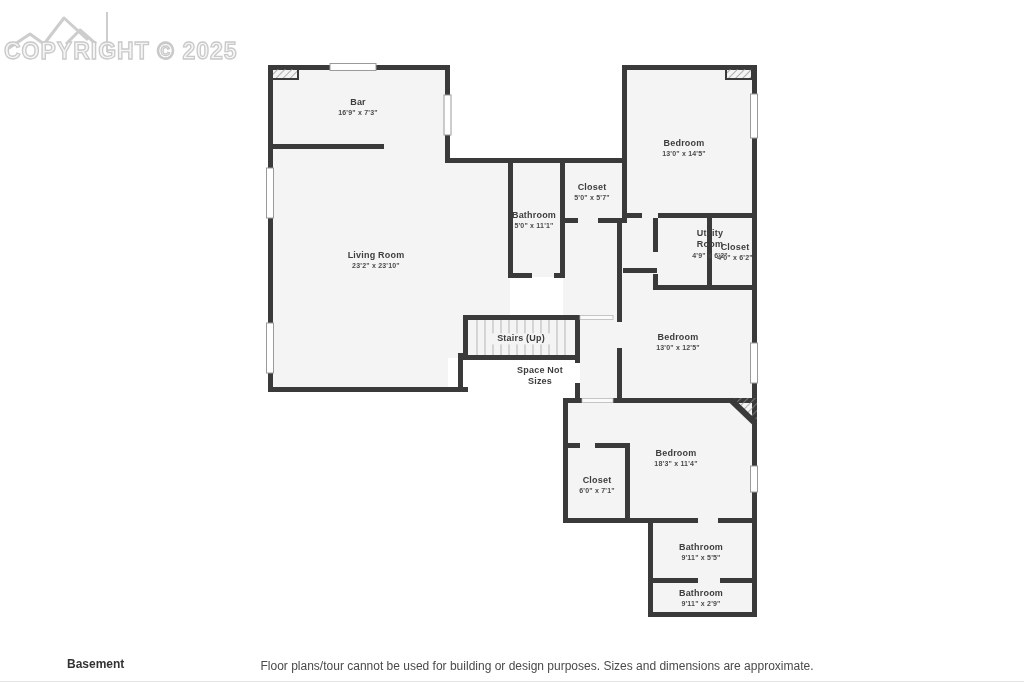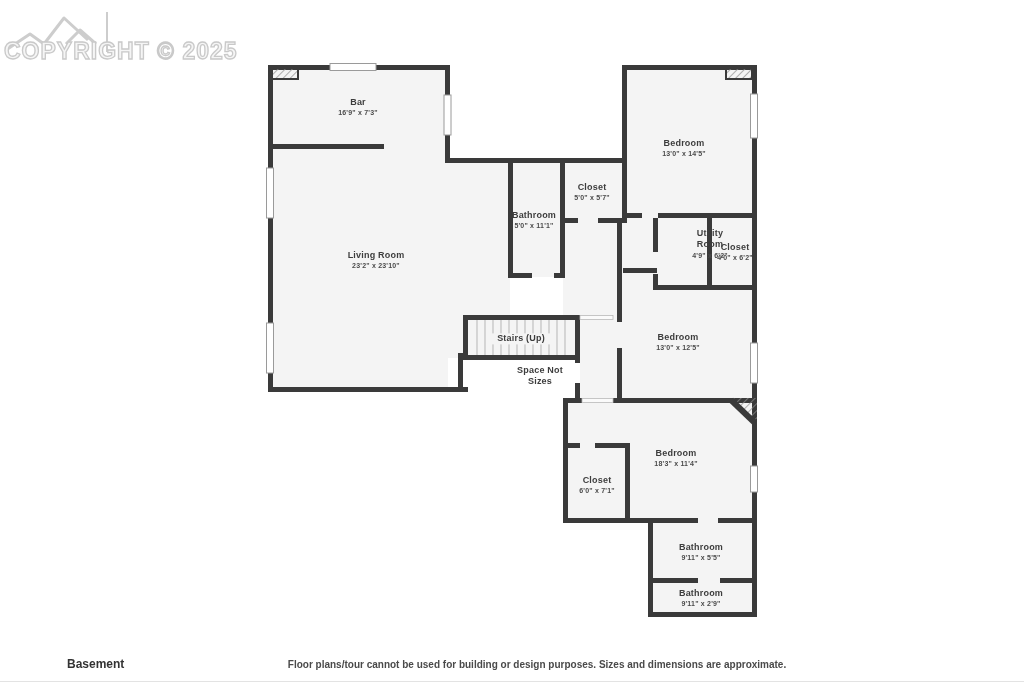--- a/index.html
+++ b/index.html
@@ -28,22 +28,22 @@
   .rl-bed2{left:678px;top:342px;}
   .rl-stairs{left:521px;top:339px;}
   .rl-stairs .nm{background:#f4f4f4;padding:0 9px;}
   .rl-sns{left:540px;top:376px;width:70px;}
   .rl-bed3{left:676px;top:458px;}
   .rl-closet3{left:597px;top:485px;}
   .rl-bath2{left:701px;top:552px;}
   .rl-bath3{left:701px;top:598px;}
   
   .floor-label{position:absolute;left:52px;top:657px;font-size:12px;font-weight:bold;color:#333;padding-left:15px;}
-  .disclaimer{position:absolute;left:515px;top:659px;transform:translateX(-50%);font-size:10px;
-              font-weight:bold;color:#4a4a4a;white-space:nowrap;padding-left:44px;}
+  .disclaimer{position:absolute;left:515px;top:659px;transform:translateX(-50%);font-size:12px;
+              font-weight:normal;color:#4a4a4a;white-space:nowrap;padding-left:44px;}
   .bottom-edge{position:absolute;left:0;bottom:0;width:100%;height:1px;background:#e3e3e3;}
 </style>
 </head>
 <body>
 
 <div class="screen">
 
   <svg class="plan-svg" width="1024" height="682" viewBox="0 0 1024 682">
     <defs>
       <pattern id="hatch" width="5" height="5" patternTransform="rotate(45)" patternUnits="userSpaceOnUse">

